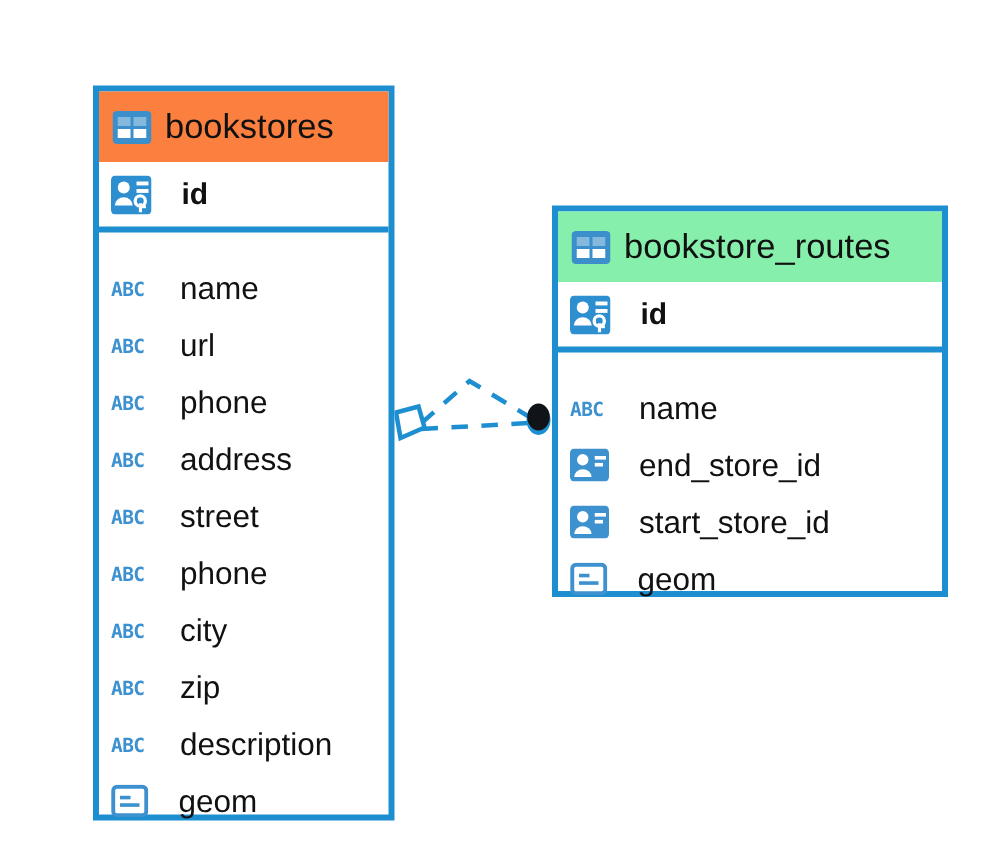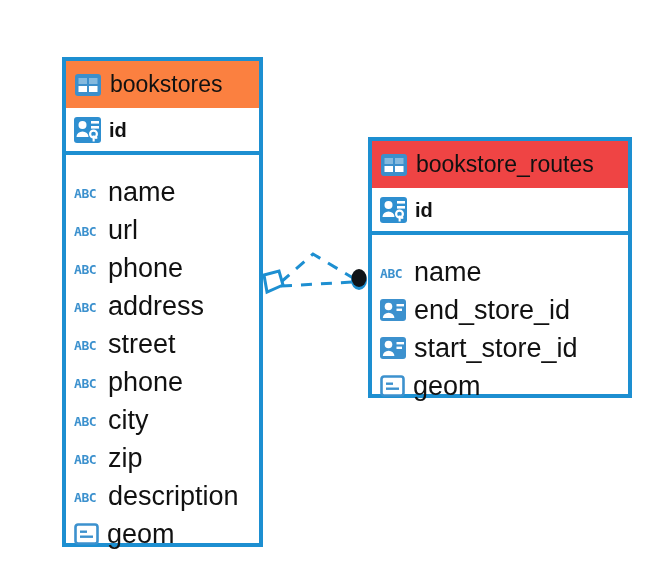--- a/index.html
+++ b/index.html
@@ -64,26 +64,26 @@
   .pk-block {
     border-bottom: 4px solid #1D8FD1;
   }
 
   .field-row {
     display: flex;
     align-items: center;
     box-sizing: border-box;
     height: 38px;
     padding: 0 6px 0 8px;
-    gap: 8px;
+    gap: 20px;
   }
   .field-row.pk-row { height: 43px; }
 
   .field-label {
-    font-size: 27px;
+    font-size: 21px;
     color: #111111;
     line-height: 1;
     white-space: nowrap;
   }
   .field-label.bold { font-weight: bold; font-size: 20px; }
 
   .field-list { padding-top: 18px; }
 
   
   .icon {
@@ -219,21 +219,21 @@
               <rect x="6" y="7.5" width="7" height="2.4" fill="#3C91CE"></rect>
               <rect x="6" y="12.5" width="13" height="2.4" fill="#3C91CE"></rect>
             </svg></span>
           <span class="field-label">geom</span>
         </div>
       </div>
   </div>
 
   <div class="entity" id="entity-bookstore-routes" style="border-color: rgb(29, 143, 209);">
 
-    <div class="entity-header accent-grey" style="background: #ef4444;">
+    <div class="entity-header accent-grey" style="background: #86efac;">
       <span class="icon icon-table">
         <svg viewBox="0 0 26 22" width="26" height="22">
           <rect x="0" y="0" width="26" height="22" rx="3" fill="#3C8FCB"></rect>
           <rect x="3.5" y="4" width="8.5" height="6" fill="#84B9DE"></rect>
           <rect x="14" y="4" width="8.5" height="6" fill="#84B9DE"></rect>
           <rect x="3.5" y="12" width="8.5" height="6" fill="#FFFFFF"></rect>
           <rect x="14" y="12" width="8.5" height="6" fill="#FFFFFF"></rect>
         </svg>
       </span>
       <span class="entity-title">bookstore_routes</span>

